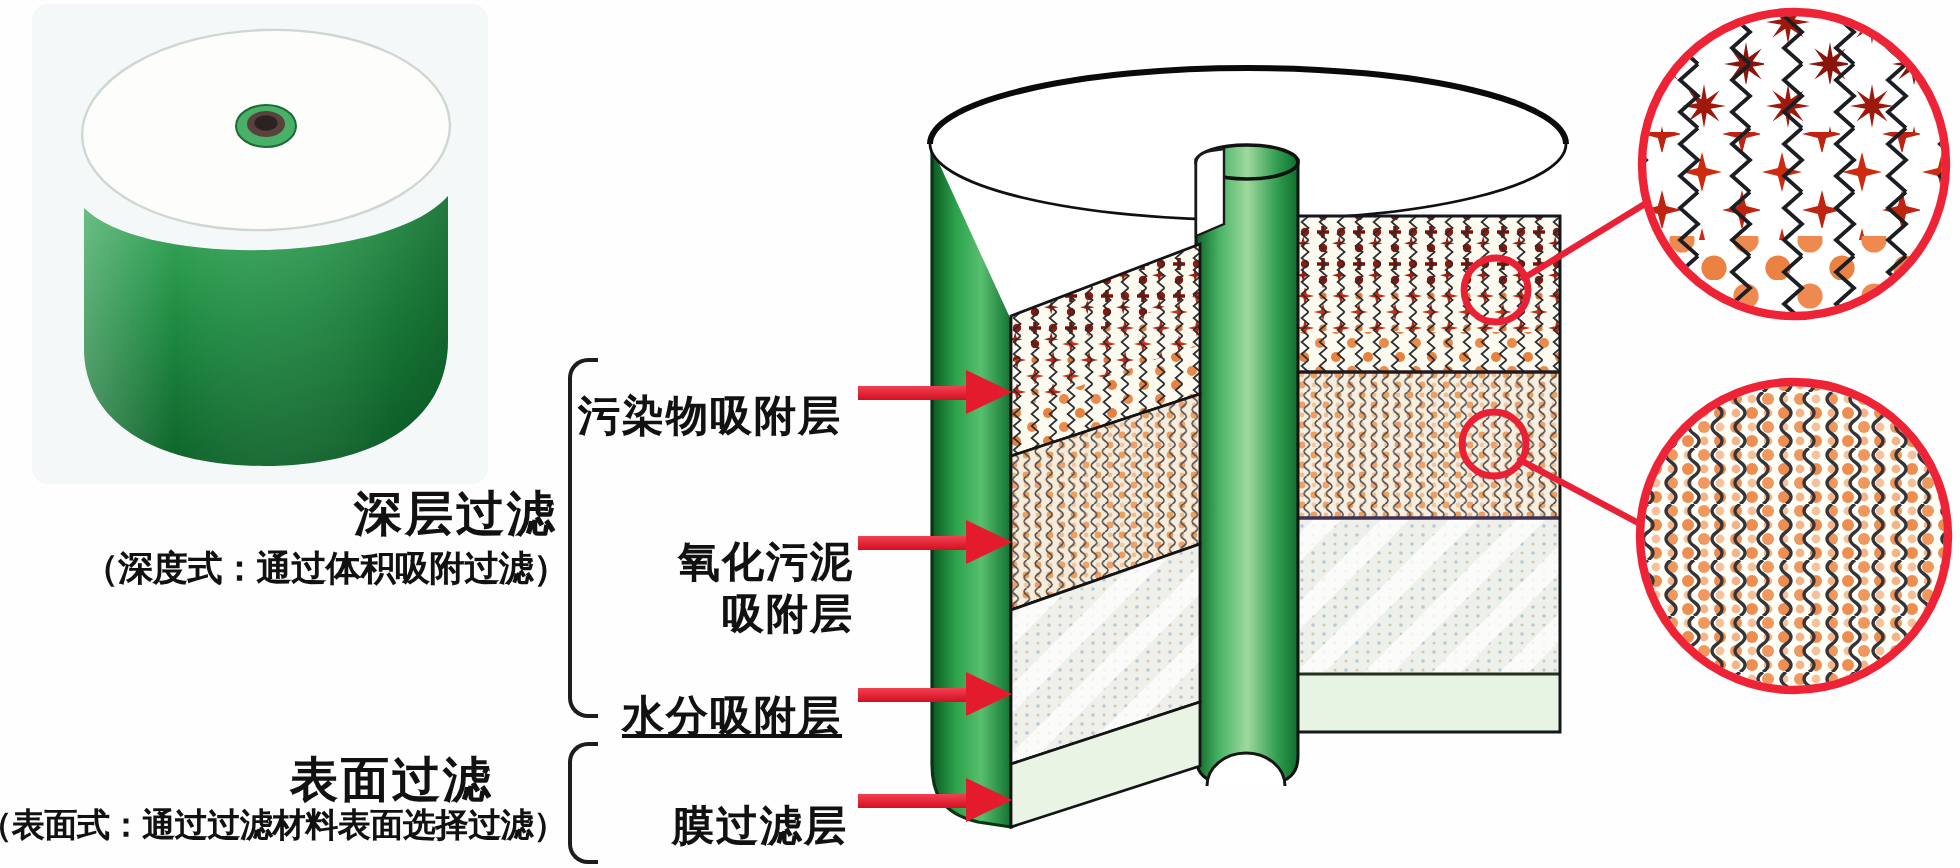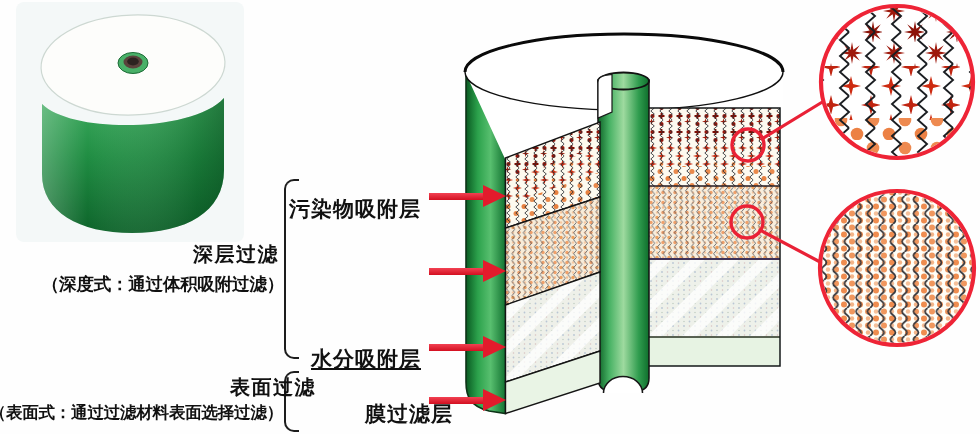--- a/index.html
+++ b/index.html
@@ -6,31 +6,31 @@
   .canvas{
     position:relative;width:980px;height:434px;background:#fefefe;overflow:hidden;
     font-family:"Liberation Sans","DejaVu Sans",sans-serif;color:#111;
   }
   .photo-bg{position:absolute;left:16px;top:2px;width:228px;height:240px;background:#f4f8f8;border-radius:8px;}
   .photo{position:absolute;left:22px;top:8px;}
   .diagram{position:absolute;left:0;top:0;}
   .bracket{position:absolute;width:13px;border:2.6px solid #1d1d1d;border-right:none;border-radius:10px 0 0 10px;}
   .bracket-deep{left:284px;top:179px;height:176px;}
   .bracket-surface{left:284px;top:371px;height:57px;}
-  .group-title{position:absolute;font-size:20px;font-weight:800;letter-spacing:1.5px;white-space:nowrap;text-align:right;}
+  .group-title{position:absolute;font-size:24px;font-weight:800;letter-spacing:1.5px;white-space:nowrap;text-align:right;}
   .gt-deep{top:241px;right:701px;}
-  .gt-surface{top:374px;right:664px;}
+  .gt-surface{top:374px;right:733px;}
   .group-sub{position:absolute;font-size:17.5px;font-weight:700;letter-spacing:-0.2px;white-space:nowrap;text-align:right;}
   .gs-deep{top:272px;right:696px;}
   .gs-surface{top:402px;right:697px;font-size:16.5px;}
   .layer-label{position:absolute;font-size:21px;font-weight:700;letter-spacing:1px;text-align:right;white-space:nowrap;line-height:1.2;margin-top:12px;}
   .ll-1{top:184px;right:559px;}
   .ll-2{top:257px;right:553px;line-height:26px;}
   .ll-3{top:334px;right:559px;text-decoration:underline;}
-  .ll-4{top:389px;right:527px;}
+  .ll-4{top:389px;right:556px;}
   .arrow{position:absolute;display:flex;align-items:center;height:22px;}
   .arrow .shaft{width:54px;height:7px;background:linear-gradient(#f24152,#d30f20);}
   .arrow .head{width:0;height:0;border-left:23px solid #e31b2c;border-top:11px solid transparent;border-bottom:11px solid transparent;}
   .ar-1{left:429px;top:185px;}
   .ar-2{left:429px;top:260px;}
   .ar-3{left:429px;top:336px;}
   .ar-4{left:429px;top:389px;}
 </style>
 </head>
 <body>
@@ -246,20 +246,24 @@
 
   <div class="bracket bracket-deep"></div>
   <div class="bracket bracket-surface"></div>
 
   <div class="group-title gt-deep">深层过滤</div>
   <div class="group-sub gs-deep">（深度式：通过体积吸附过滤）</div>
   <div class="group-title gt-surface">表面过滤</div>
   <div class="group-sub gs-surface">（表面式：通过过滤材料表面选择过滤）</div>
 
   <div class="layer-label ll-1">污染物吸附层</div>
+  <div class="layer-label ll-2">
+    <span>氧化污泥</span><br>
+    <span>吸附层</span>
+  </div>
   <div class="layer-label ll-3">水分吸附层</div>
   <div class="layer-label ll-4">膜过滤层</div>
 
   <div class="arrow ar-1">
       <div class="shaft"></div>
       <div class="head"></div>
     </div>
   <div class="arrow ar-2">
       <div class="shaft"></div>
       <div class="head"></div>

